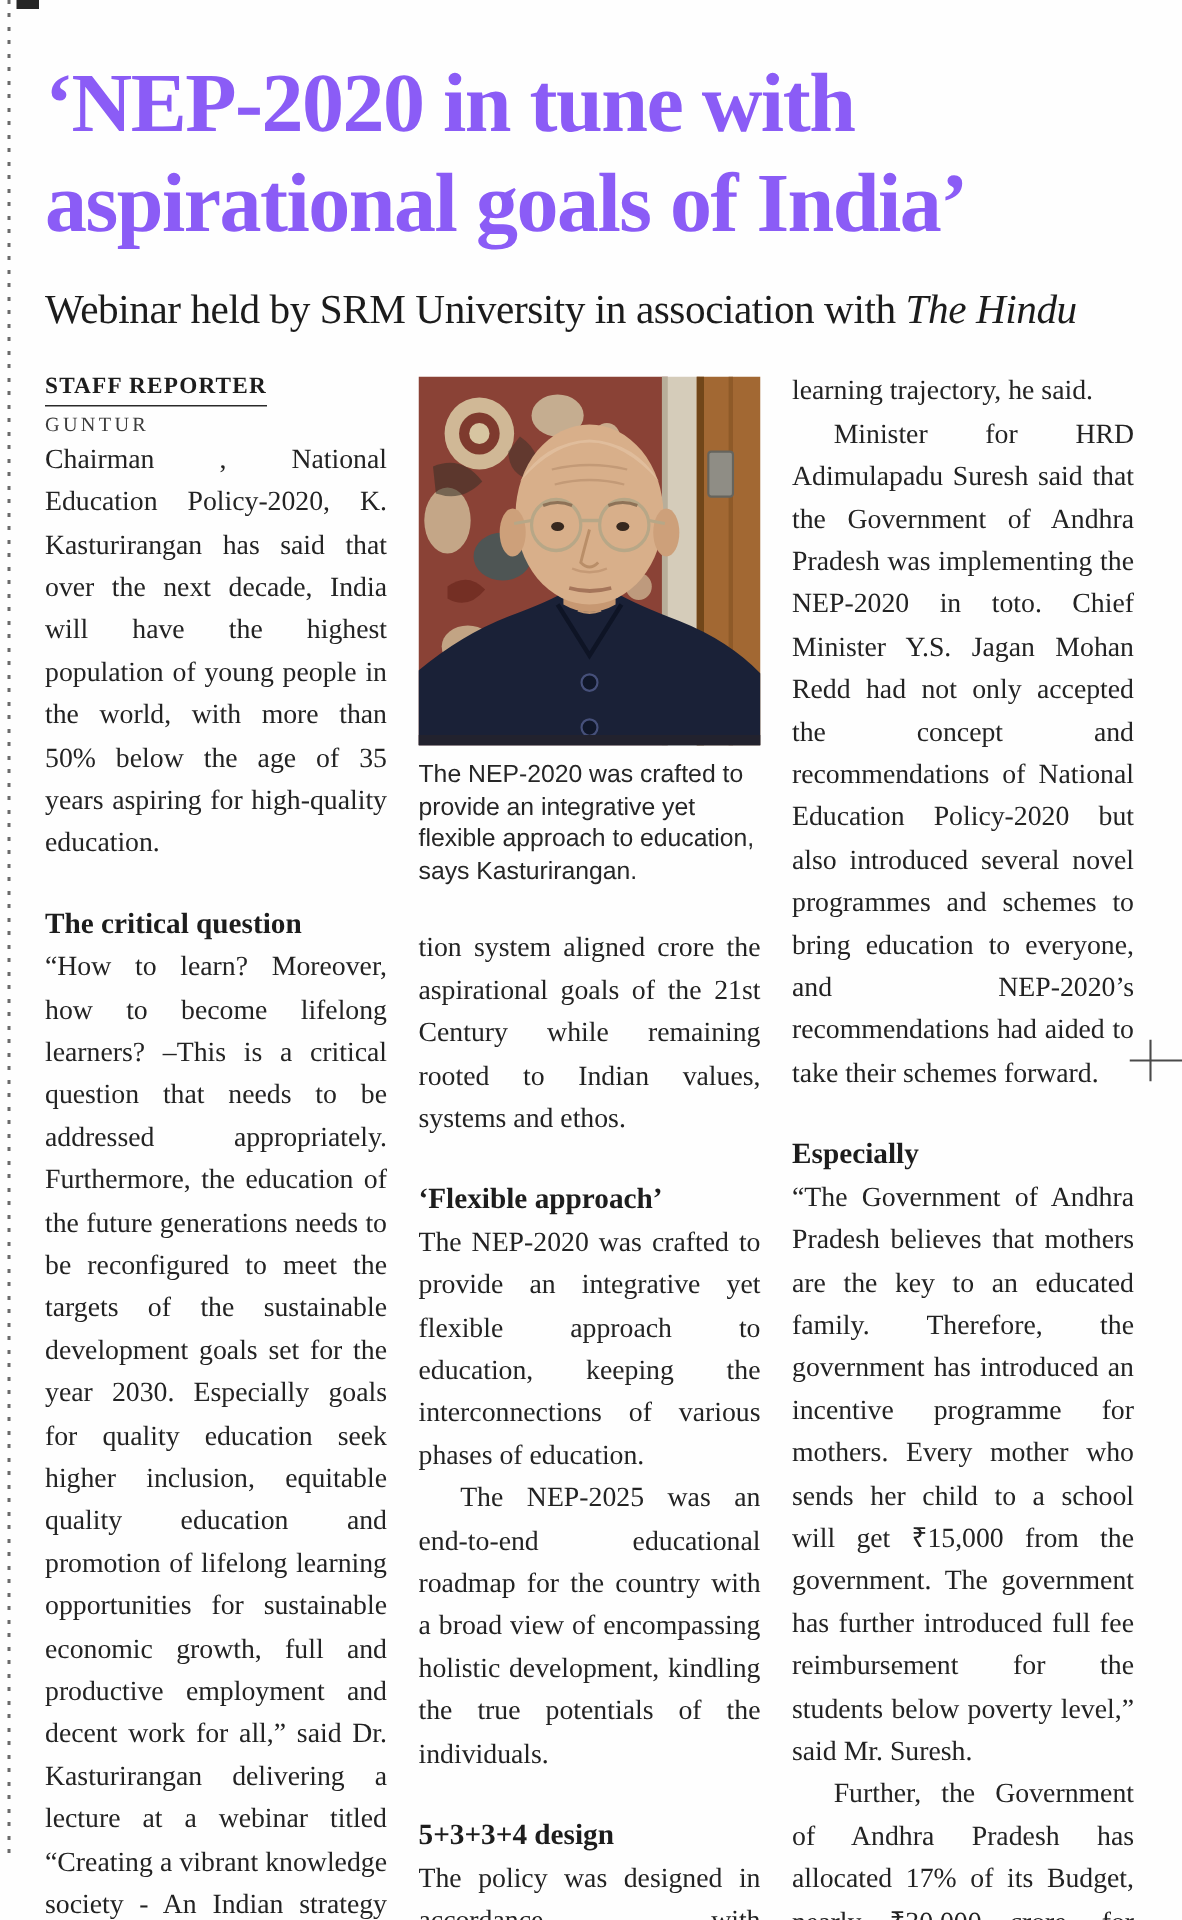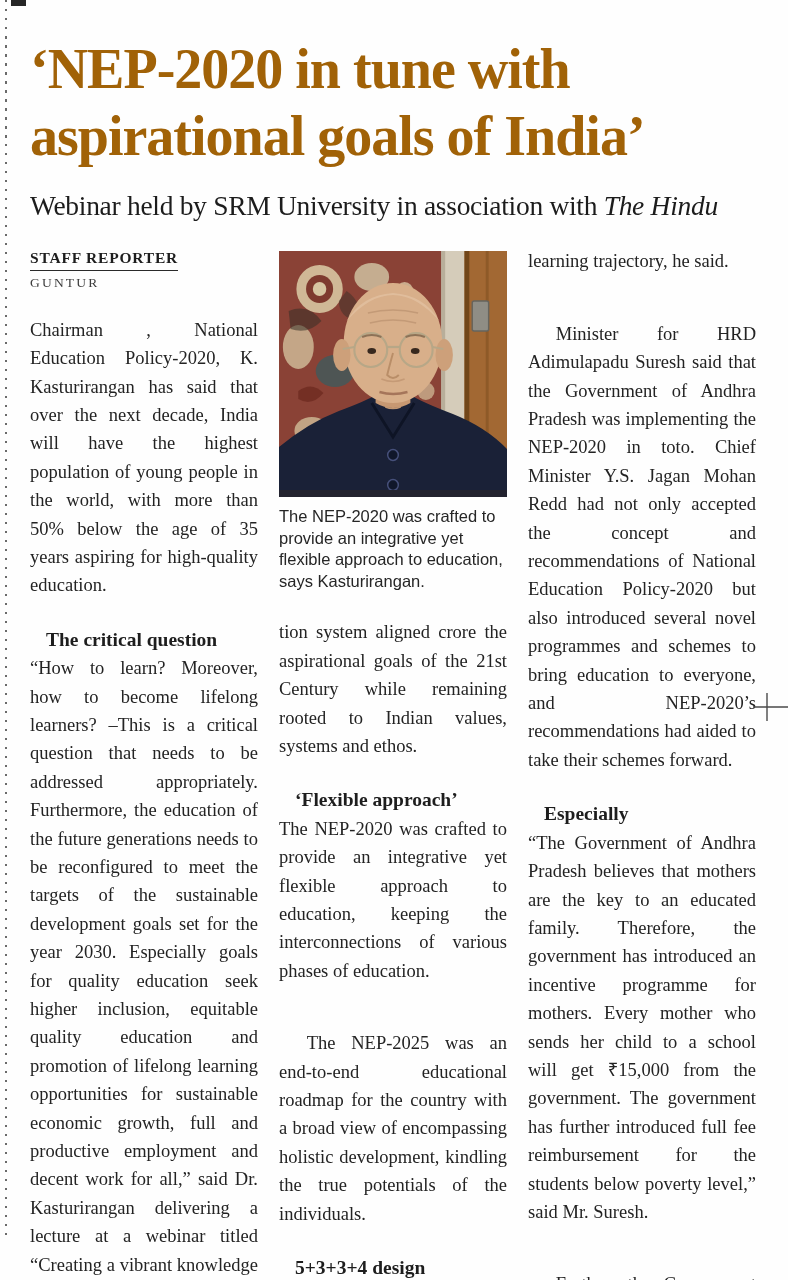--- a/index.html
+++ b/index.html
@@ -11,37 +11,37 @@
   .dotted-edge{
     position:absolute;left:5px;top:0;width:2px;height:1240px;
     background-image:repeating-linear-gradient(to bottom,#6a6a6a 0 2.5px,transparent 2.5px 9px);
   }
   .corner-mark{
     position:absolute;left:11px;top:0;width:15px;height:6px;background:#262626;
   }
   .content{position:absolute;left:30px;top:0;width:726px;}
   .headline{
     margin:36px 0 0 0;font-size:56px;line-height:1.2;font-weight:700;
-    letter-spacing:-1px;color:#a16207;
+    letter-spacing:-1px;color:#8b5cf6;
   }
   .subhead{
     margin:20px 0 0 0;font-size:27.5px;font-weight:400;color:#1c1c1c;letter-spacing:-0.3px;
   }
   .subhead .brand{font-style:italic;font-weight:400;}
   .columns{display:flex;gap:21px;margin-top:25px;}
   .col{flex:1;min-width:0;font-size:18.5px;line-height:28.4px;text-align:justify;color:#232323;}
-  .byline{margin-bottom:25px;line-height:1.15;}
+  .byline{margin-bottom:2px;line-height:1.15;}
   .byline-name{
     display:inline-block;font-weight:700;font-size:15.5px;letter-spacing:0.8px;
     border-bottom:1.5px solid #2a2a2a;padding-bottom:3px;color:#1d1d1d;
   }
   .byline-loc{font-size:13.5px;letter-spacing:2.2px;color:#3c3c3c;margin-top:4px;}
   p.para{margin:0;}
-  p.indent{text-indent:1.5em;margin-top:44px;}
-  h3.subheading{font-size:19.5px;font-weight:700;margin:26px 0 0 16px;color:#1d1d1d;text-align:left;}
+  p.indent{text-indent:1.5em;}
+  h3.subheading{font-size:19.5px;font-weight:700;margin:26px 0 0 0;color:#1d1d1d;text-align:left;}
   figure.photo{margin:4px 0 0 0;}
   .photo-box{width:100%;height:246px;display:block;}
   figcaption{
     font-family:"Liberation Sans", sans-serif;
     font-size:16.5px;line-height:21.5px;color:#262626;
     margin-top:9px;margin-bottom:26px;text-align:left;
   }
   .registration-mark{position:absolute;left:753px;top:693px;width:35px;height:28px;}
   .gap-top{margin-top:10px;}
 </style>

